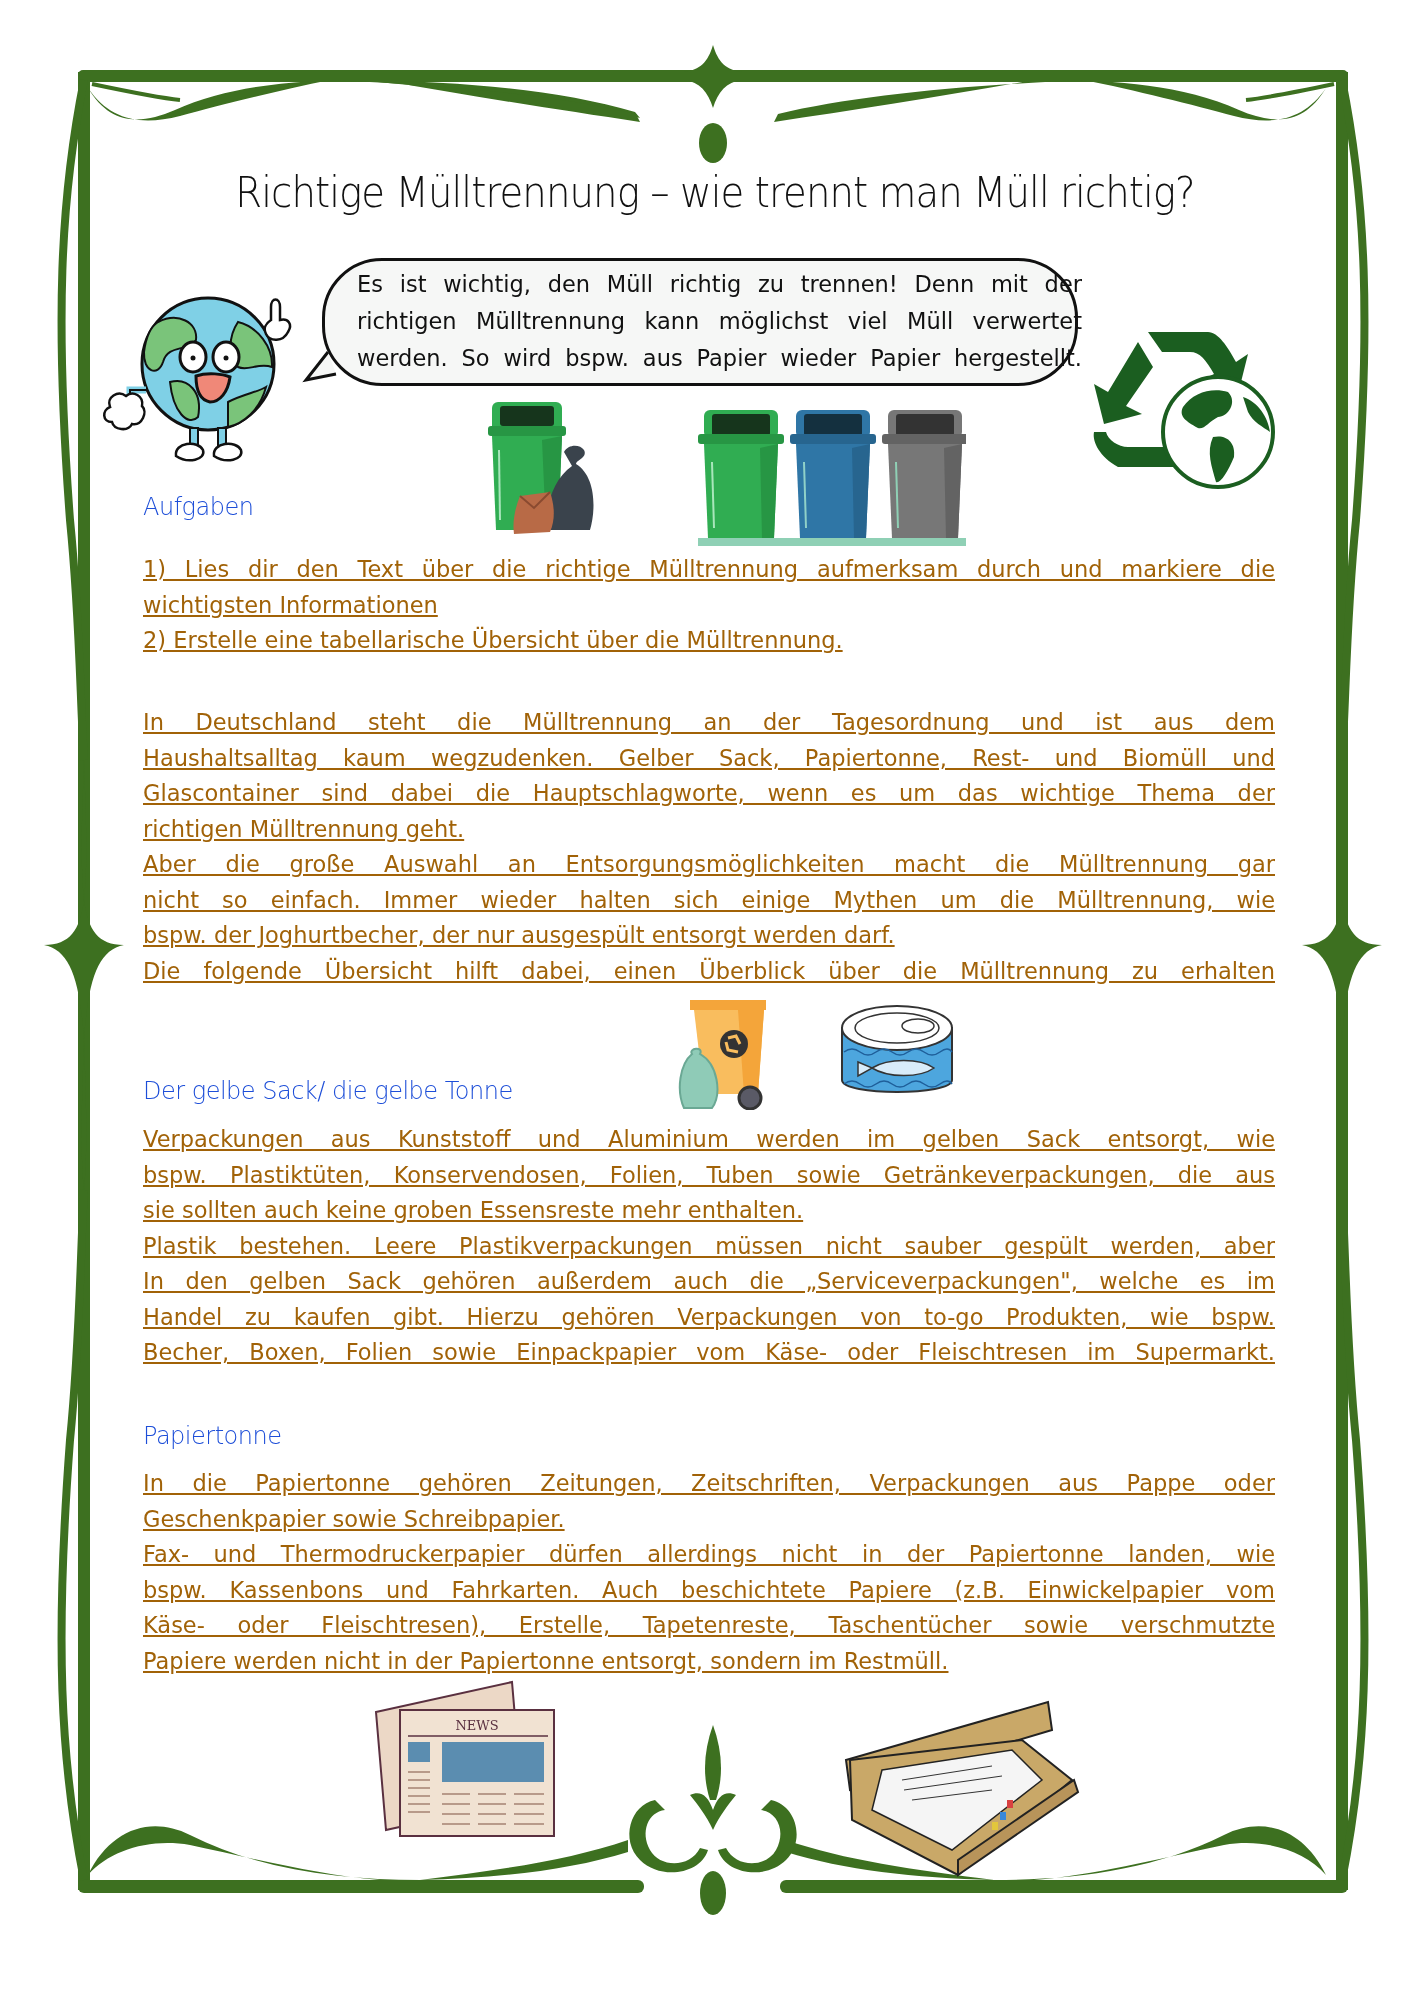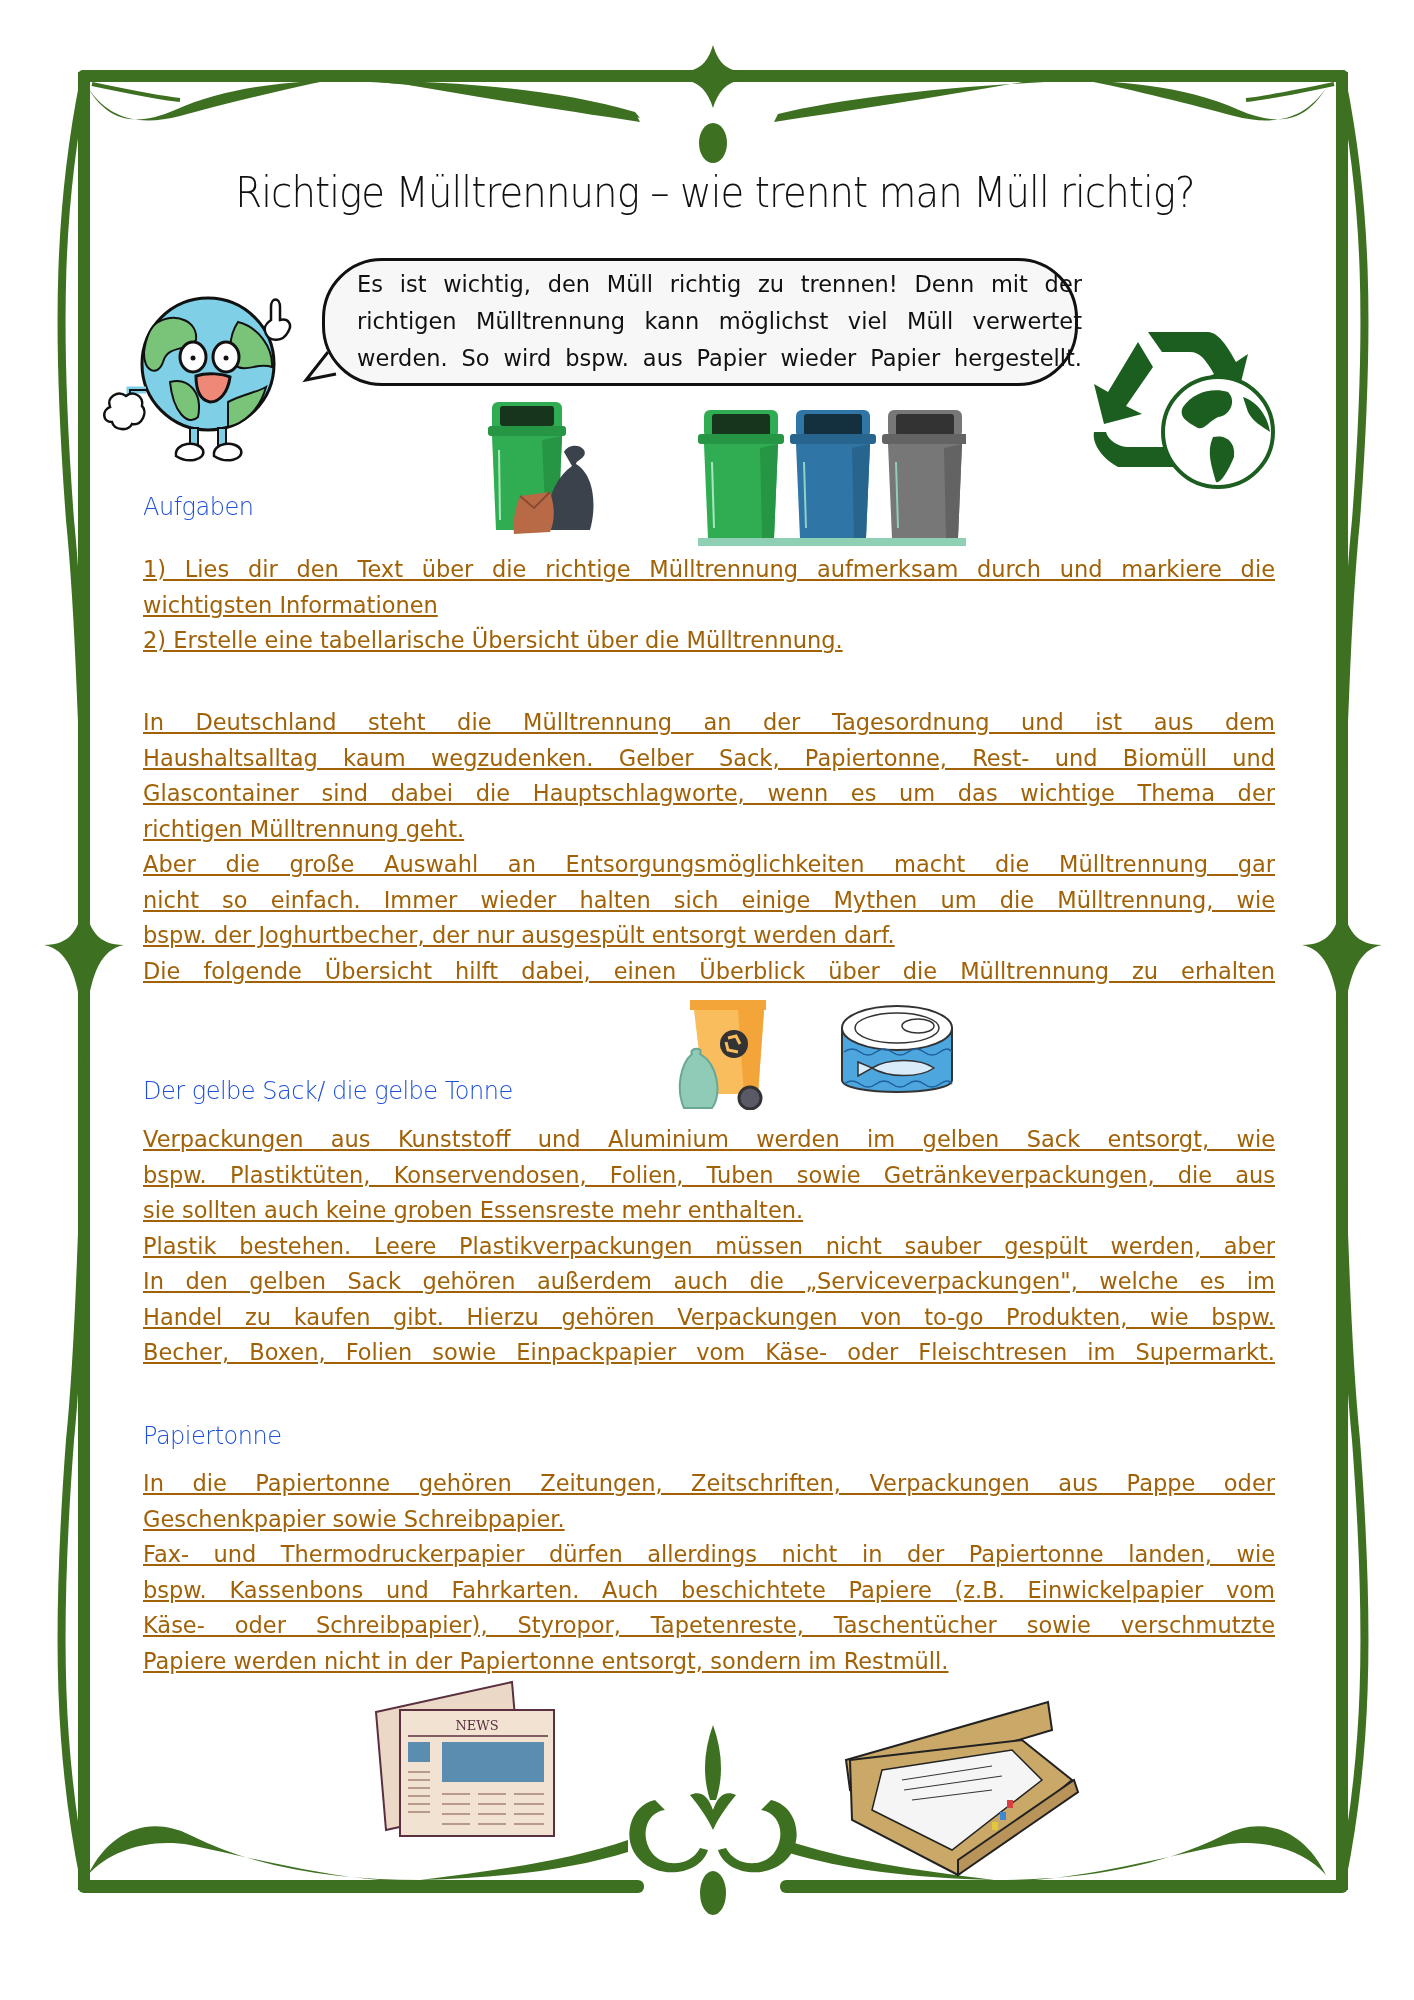--- a/index.html
+++ b/index.html
@@ -211,21 +211,21 @@
   <span class="line">Handel zu kaufen gibt. Hierzu gehören Verpackungen von to-go Produkten, wie bspw.</span>
   <span class="line">Becher, Boxen, Folien sowie Einpackpapier vom Käse- oder Fleischtresen im Supermarkt.</span>
 </div>
 
 <div class="abs heading" style="left:143px;top:1422px">Papiertonne</div>
 <div class="abs para" style="top:1466px">
   <span class="line">In die Papiertonne gehören Zeitungen, Zeitschriften, Verpackungen aus Pappe oder</span>
   <span class="line short">Geschenkpapier sowie Schreibpapier.</span>
   <span class="line">Fax- und Thermodruckerpapier dürfen allerdings nicht in der Papiertonne landen, wie</span>
   <span class="line">bspw. Kassenbons und Fahrkarten. Auch beschichtete Papiere (z.B. Einwickelpapier vom</span>
-  <span class="line">Käse- oder Schreibpapier), Styropor, Tapetenreste, Taschentücher sowie verschmutzte</span>
+  <span class="line">Käse- oder Fleischtresen), Erstelle, Tapetenreste, Taschentücher sowie verschmutzte</span>
   <span class="line short">Papiere werden nicht in der Papiertonne entsorgt, sondern im Restmüll.</span>
 </div>
 
 <svg class="abs" style="left:372px;top:1680px;width:185px;height:160px" viewBox="0 0 185 160">
   <path d="M4 32 L140 2 L150 120 L14 150 Z" fill="#ecd8c6" stroke="#5a3040" stroke-width="2"></path>
   <rect x="28" y="30" width="154" height="126" fill="#f1e2d2" stroke="#5a3040" stroke-width="2"></rect>
   <text x="105" y="50" text-anchor="middle" font-family="DejaVu Serif, serif" font-size="13" fill="#5a3040">NEWS</text>
   <line x1="36" y1="56" x2="176" y2="56" stroke="#5a3040" stroke-width="1.5"></line>
   <rect x="36" y="62" width="22" height="20" fill="#5b8db0"></rect>
   <rect x="70" y="62" width="102" height="40" fill="#5b8db0"></rect>

